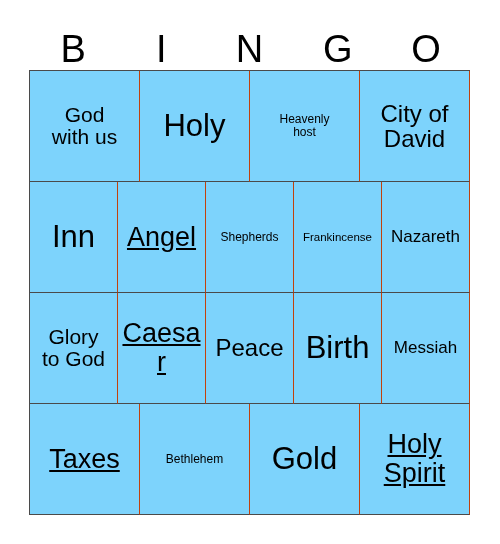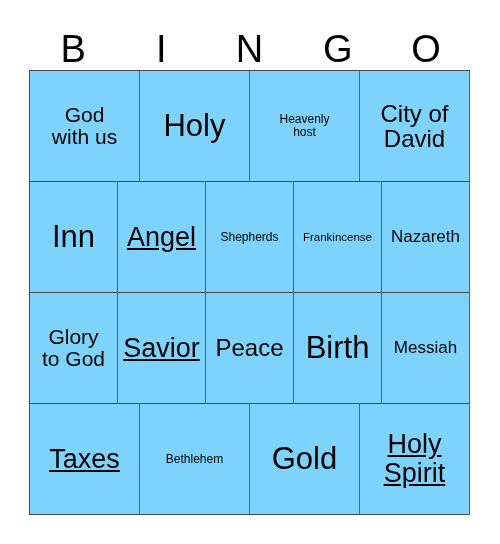--- a/index.html
+++ b/index.html
@@ -139,21 +139,21 @@
         </div>
     </div>
 
 
     <div class="grid-row">
       <div class="cell fs-md">
           <span class="cell-text">Glory
 to God</span>
         </div>
       <div class="cell fs-xl">
-          <span class="cell-text">Savior</span>
+          <span class="cell-text">Caesar</span>
         </div>
       <div class="cell fs-lg">
           <span class="cell-text">Peace</span>
         </div>
       <div class="cell fs-xxl">
           <span class="cell-text">Birth</span>
         </div>
       <div class="cell fs-sm">
           <span class="cell-text">Messiah</span>
         </div>

